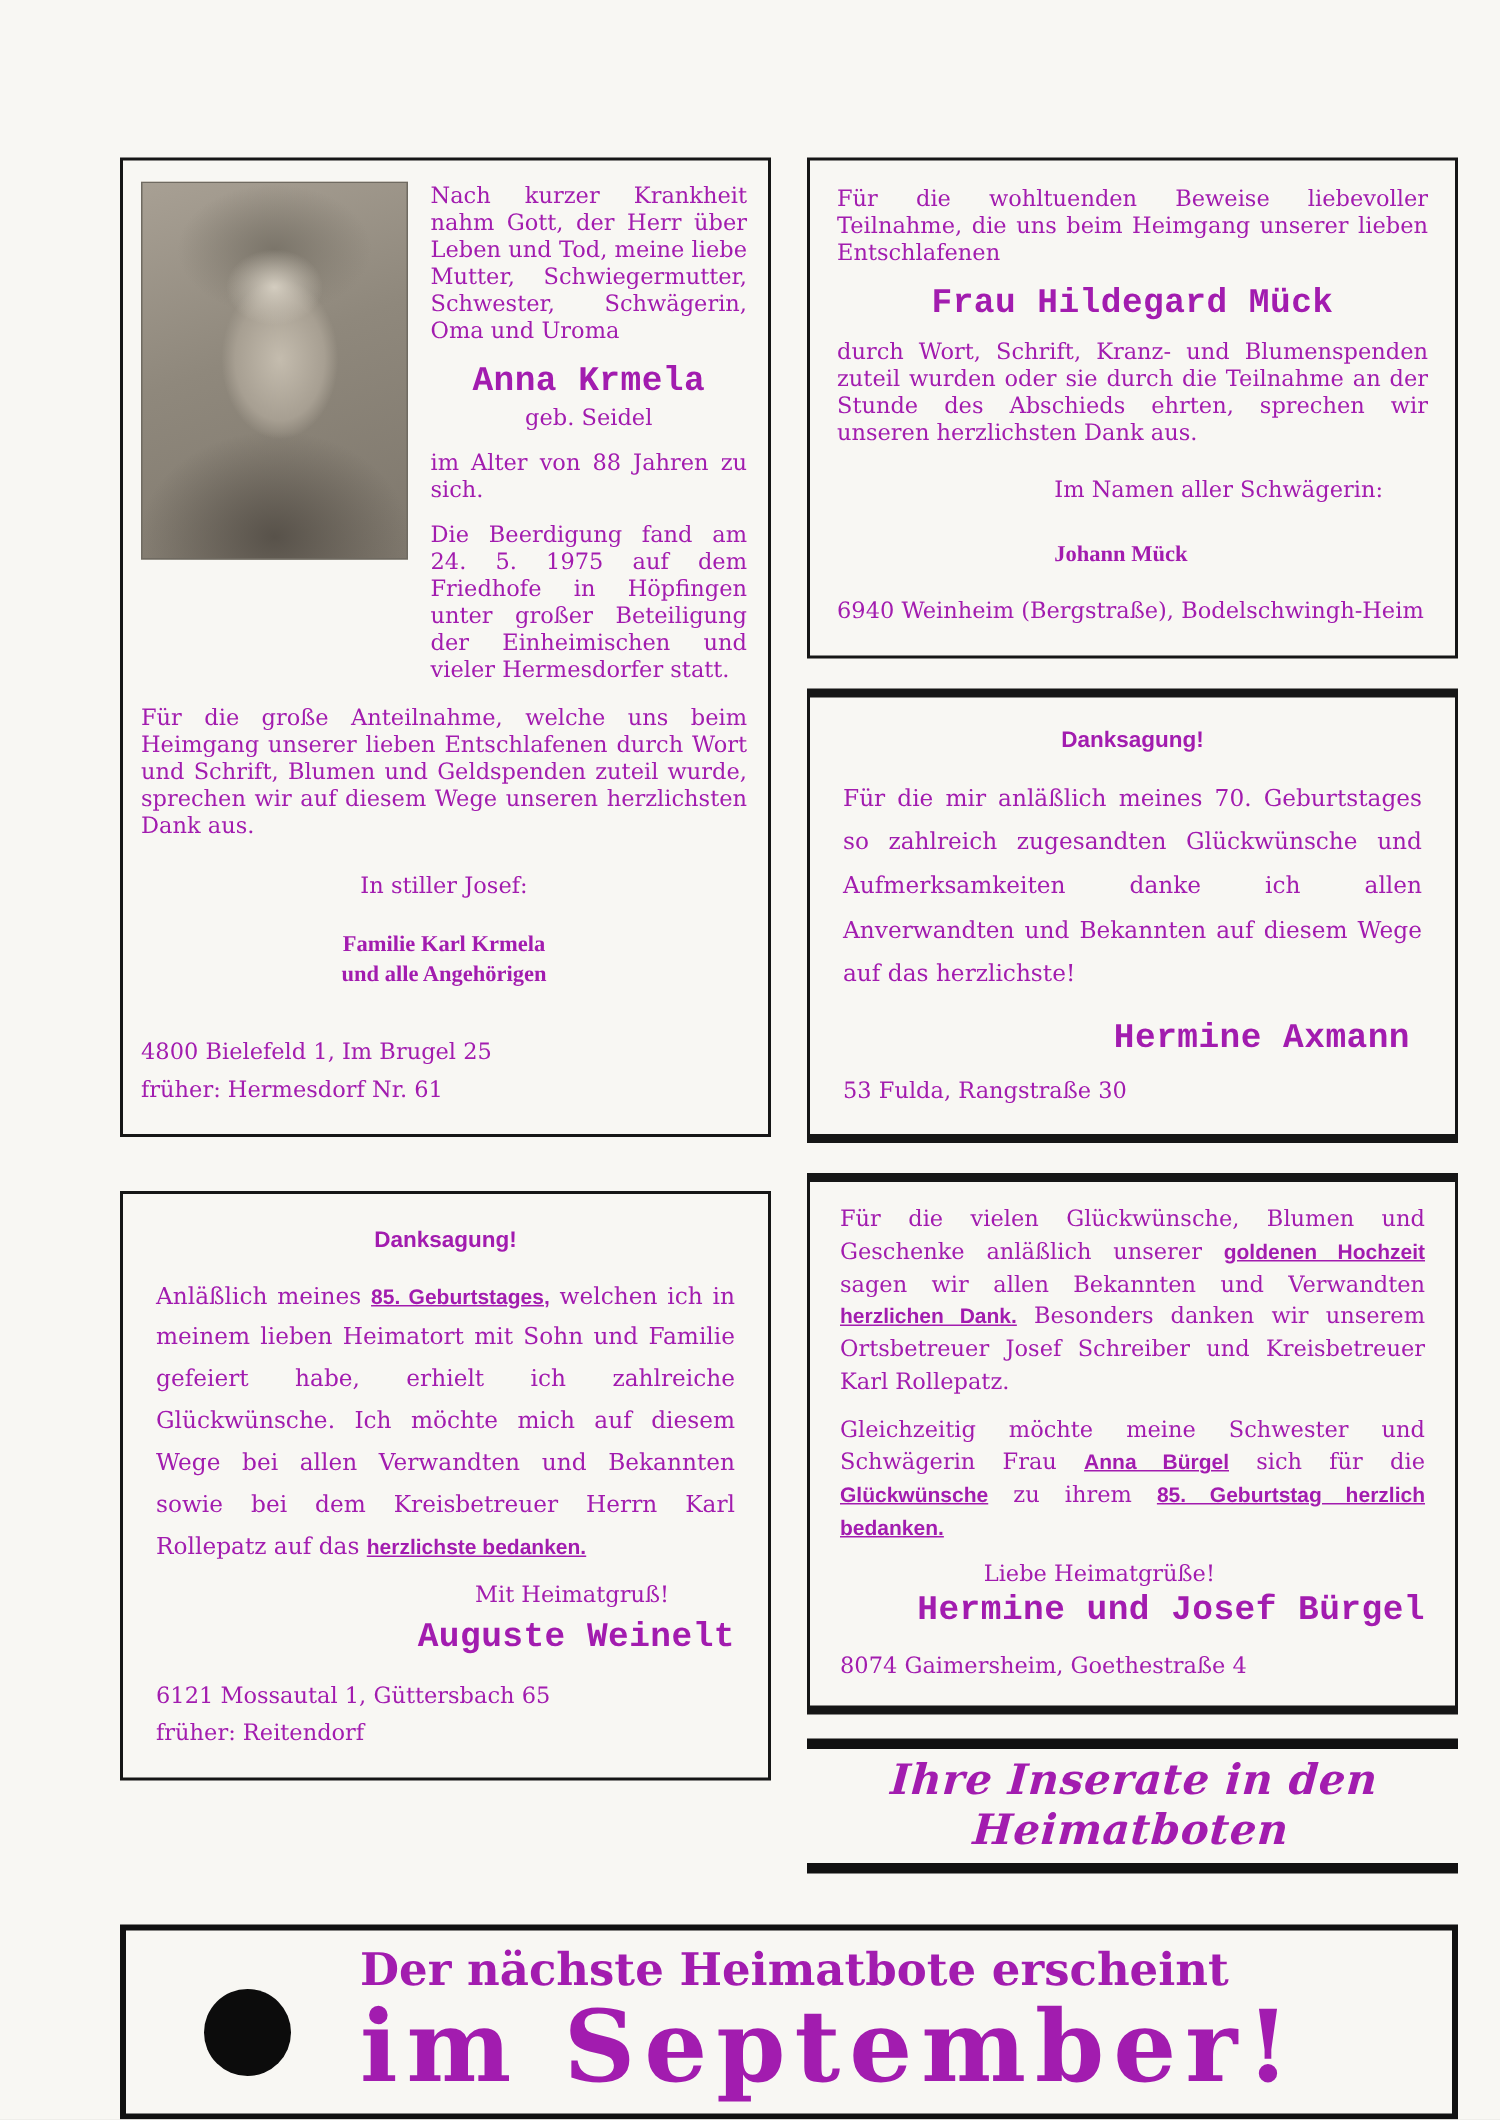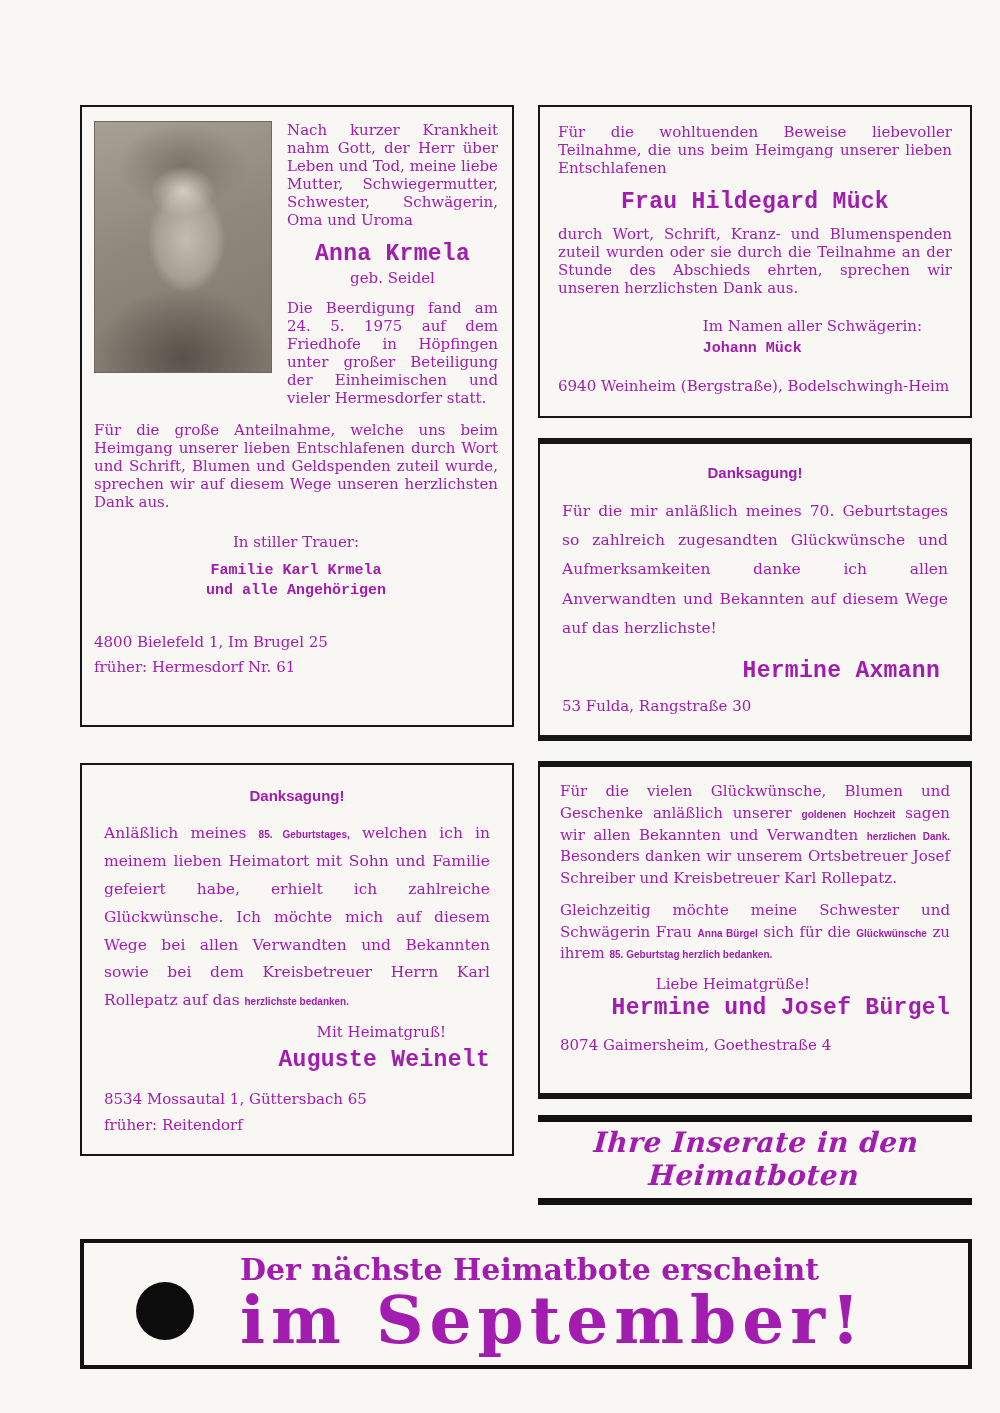--- a/index.html
+++ b/index.html
@@ -13,22 +13,22 @@
     align-items:flex-start;min-height:1005px;box-sizing:border-box;
   }
   .col{width:434px;flex:0 0 434px;box-sizing:border-box;}
   .box{border:2px solid #161616;box-sizing:border-box;background:transparent;}
   .box.thick{border-top-width:6px;border-bottom-width:6px;}
   p{margin:0;}
   .just{text-align:justify;}
   .center{text-align:center;}
   .right{text-align:right;}
   .tight{line-height:1.2;}
-  .sansb{font-family:Liberation Mono, monospace;font-weight:bold;}
-  .sansb-inline{font-family:"Liberation Sans", sans-serif;font-weight:bold;font-size:10px;}
+  .sansb{font-family:Liberation Serif, serif;font-weight:bold;margin-top:21px;}
+  .sansb-inline{font-family:"Liberation Sans", sans-serif;font-weight:bold;font-size:14px;text-decoration:underline;}
   .big-name{
     font-family:Liberation Mono, monospace;font-weight:bold;
     font-size:23px;margin:14px 0 4px 0;letter-spacing:.3px;
   }
   .dank{
     font-family:"Liberation Sans", sans-serif;font-weight:bold;
     font-size:15px;margin:4px 0 16px 0;
   }
   .addr{line-height:1.7;font-size:15px;}
 
@@ -105,41 +105,42 @@
 
     <div class="col">
 
       <section class="box krmela">
         <div class="k-top">
           <div class="photo"></div>
           <div class="k-right">
             <p class="just tight">Nach kurzer Krankheit nahm Gott, der Herr über Leben und Tod, meine liebe Mutter, Schwiegermutter, Schwester, Schwägerin, Oma und Uroma</p>
             <h2 class="big-name center">Anna Krmela</h2>
             <p class="center geb">geb. Seidel</p>
+            <p class="just tight para">im Alter von 88 Jahren zu sich.</p>
             <p class="just tight para">Die Beerdigung fand am 24. 5. 1975 auf dem Friedhofe in Höpfingen unter großer Beteiligung der Einheimischen und vieler Hermesdorfer statt.</p>
           </div>
         </div>
         <p class="just tight thanks">Für die große Anteilnahme, welche uns beim Heimgang unserer lieben Entschlafenen durch Wort und Schrift, Blumen und Geldspenden zuteil wurde, sprechen wir auf diesem Wege unseren herzlichsten Dank aus.</p>
-        <p class="center trauer">In stiller Trauer:</p>
+        <p class="center trauer">In stiller Josef:</p>
         <p class="center sansb fam">
           <span>Familie Karl Krmela</span><br>
           <span>und alle Angehörigen</span>
         </p>
         <div class="addr-block">
           <p class="addr">4800 Bielefeld 1, Im Brugel 25</p>
           <p class="addr">früher: Hermesdorf Nr. 61</p>
         </div>
       </section>
 
       <section class="box weinelt">
         <h3 class="dank center">Danksagung!</h3>
         <p class="just body-loose"><span>Anläßlich meines </span><span class="sansb-inline">85. Geburtstages,</span><span> welchen ich in meinem lieben Heimatort mit Sohn und Familie gefeiert habe, erhielt ich zahlreiche Glückwünsche. Ich möchte mich auf diesem Wege bei allen Verwandten und Bekannten sowie bei dem Kreisbetreuer Herrn Karl Rollepatz auf das </span><span class="sansb-inline">herzlichste bedanken.</span></p>
         <p class="greet-right">Mit Heimatgruß!</p>
         <h2 class="big-name right">Auguste Weinelt</h2>
-        <p class="addr">8534 Mossautal 1, Güttersbach 65</p>
+        <p class="addr">6121 Mossautal 1, Güttersbach 65</p>
         <p class="addr">früher: Reitendorf</p>
       </section>
 
     </div>
 
     <div class="col">
 
       <section class="box mueck">
         <p class="just tight">Für die wohltuenden Beweise liebevoller Teilnahme, die uns beim Heimgang unserer lieben Entschlafenen</p>
         <h2 class="big-name center">Frau Hildegard Mück</h2>

